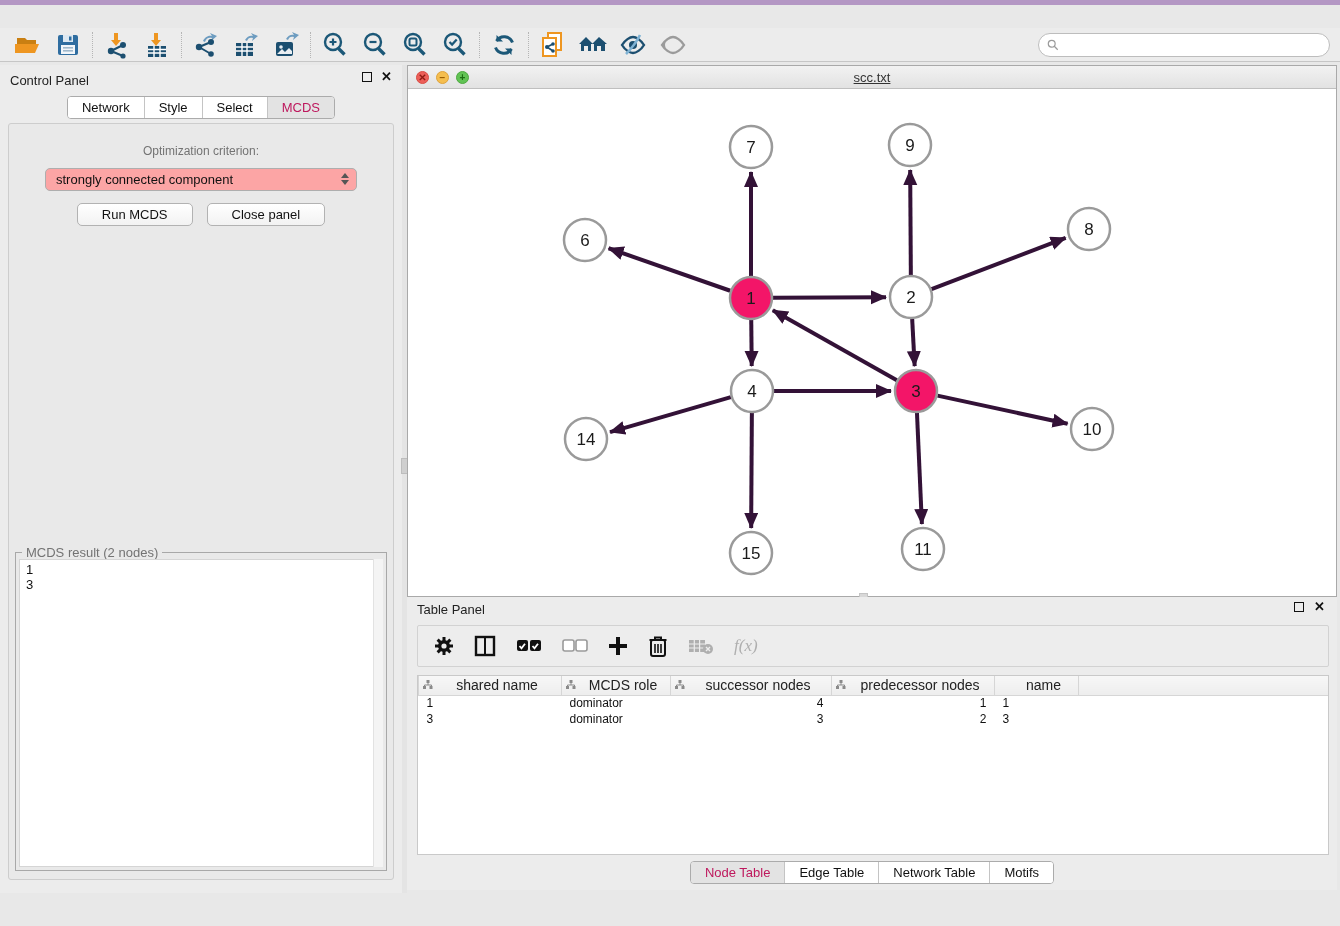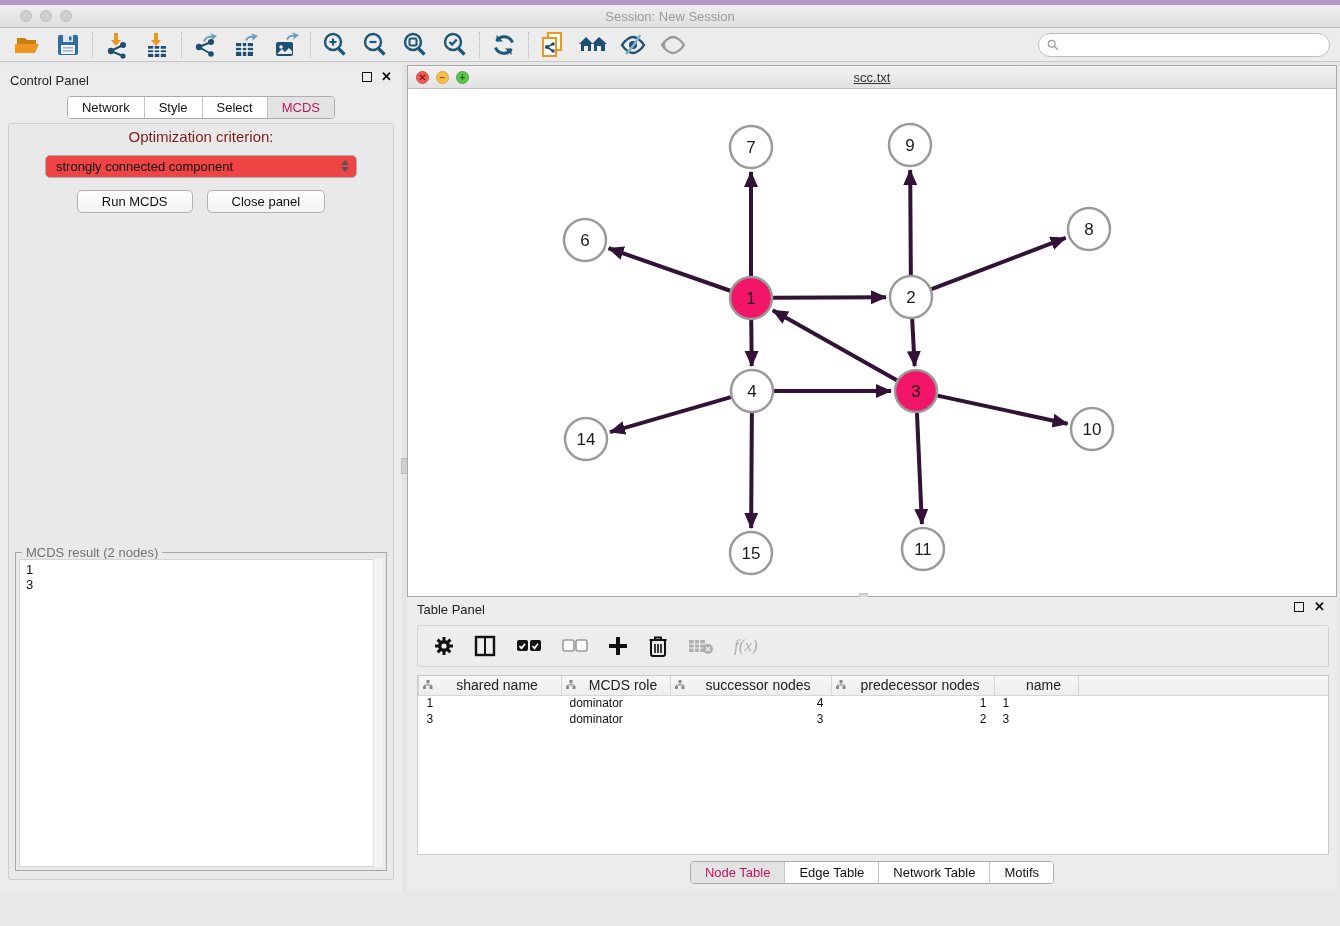--- a/index.html
+++ b/index.html
@@ -30,22 +30,22 @@
   .panel-btns { position:absolute; right:10px; top:7px; display:flex; gap:9px; }
   .float-box { width:10px; height:10px; border:1.5px solid #111; }
   .close-x { font-size:13px; font-weight:bold; color:#111; line-height:10px; }
   .cp-tabs { position:absolute; left:0; right:0; top:31px; display:flex; justify-content:center; }
   .tabset { display:flex; border:1px solid #ABABAB; border-radius:4px; overflow:hidden; background:#fff; }
   .tabset .tab { padding:3px 14px; font-size:13px; color:#111; background:#fff; border-right:1px solid #C4C4C4; }
   .tabset .tab:last-child { border-right:none; }
   .tabset .tab.active { background:#E3E3E3; color:#be185d; }
   .cp-body { position:absolute; left:8px; right:8px; top:58px; bottom:13px;
     background:#E9E9E9; border:1px solid #CDCDCD; border-radius:3px; }
-  .opt-label { margin-top:4px; text-align:center; font-size:15px; color:#7f1d1d; }
-  .combo { position:relative; margin:10px 36px 0 36px; height:23px; background:#ef4444;
+  .opt-label { margin-top:20px; text-align:center; font-size:12px; color:#737373; }
+  .combo { position:relative; margin:10px 36px 0 36px; height:23px; background:#fca5a5;
     border:1px solid #AEAEAE; border-radius:5px; font-size:13px; color:#111;
     display:flex; align-items:center; padding:0 24px 0 10px; }
   .combo-arrows { position:absolute; right:7px; top:4px; display:flex; flex-direction:column; gap:2px; }
   .combo-arrows i { width:0; height:0; border-left:4px solid transparent; border-right:4px solid transparent; }
   .combo-arrows .up { border-bottom:5px solid #555; }
   .combo-arrows .dn { border-top:5px solid #555; }
   .cp-buttons { margin-top:12px; display:flex; justify-content:center; gap:14px; }
   .push-btn { min-width:94px; height:23px; background:linear-gradient(#FFFFFF,#F2F2F2);
     border:1px solid #B2B2B2; border-radius:5px; font-size:13px; color:#111; padding:0 24px; }
   .result-group { position:absolute; left:6px; right:6px; top:428px; bottom:8px;
@@ -103,26 +103,20 @@
 
   svg text { font-family:"Liberation Sans", sans-serif; }
 </style>
 </head>
 <body>
 
 <div class="app">
 
   <div class="desktop-strip"></div>
 
-  <div class="titlebar">
-    <span class="traffic t1"></span>
-    <span class="traffic t2"></span>
-    <span class="traffic t3"></span>
-    <div class="title-text">Session: New Session</div>
-  </div>
 
   <div class="toolbar">
     <div class="tb-btn">
       <svg width="28" height="26" viewBox="0 0 28 26">
         <path d="M3 6h8l2 2h9v4H3z" fill="#C97F12"></path>
         <path d="M1 12h24l-4 9H1z" fill="#EE9621"></path>
       </svg>
     </div>
     <div class="tb-btn">
       <svg width="26" height="26" viewBox="0 0 26 26">

